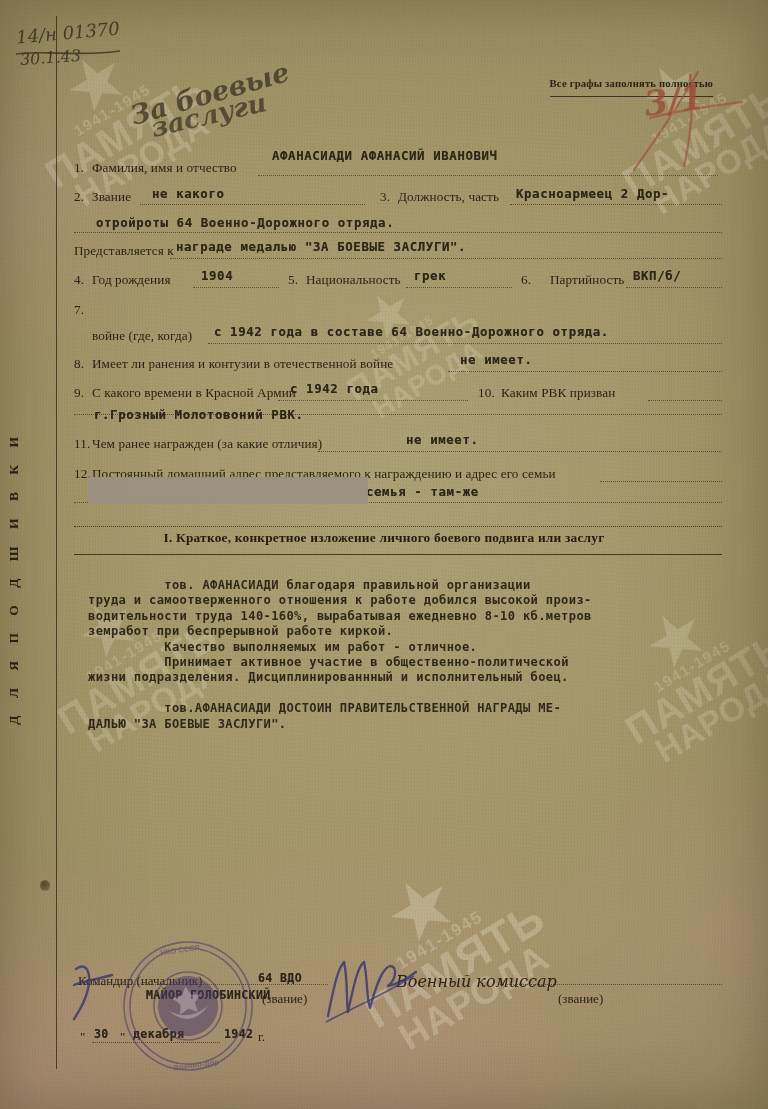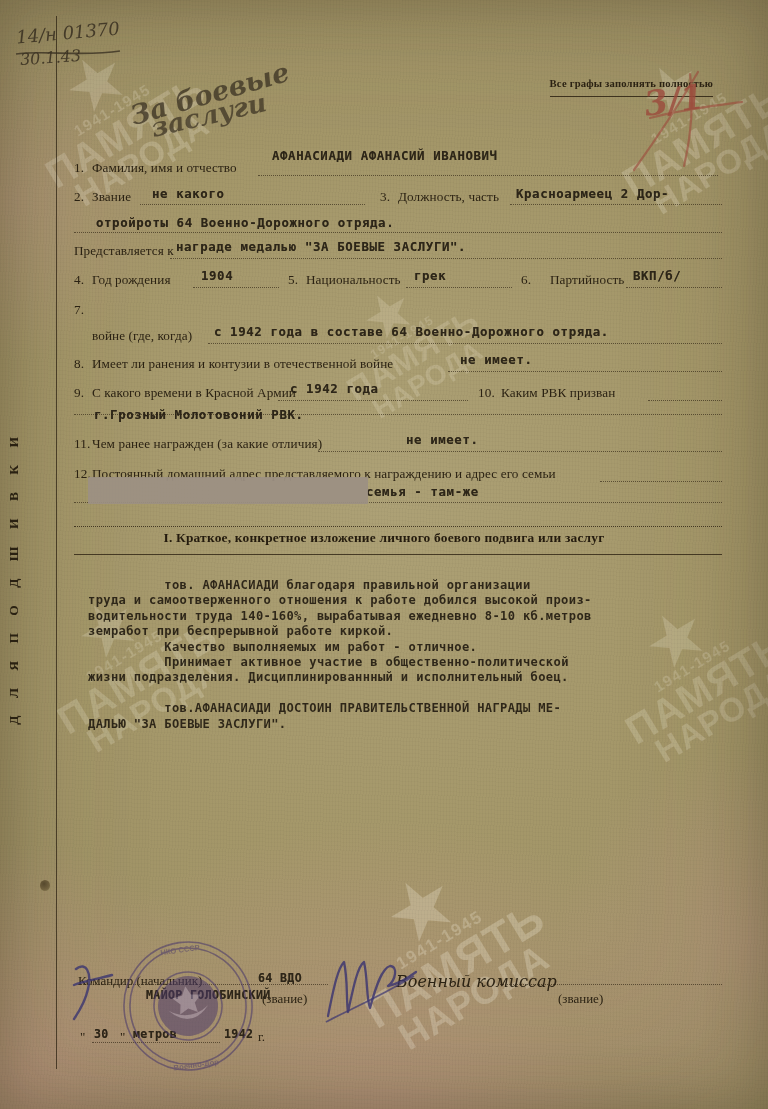--- a/index.html
+++ b/index.html
@@ -309,21 +309,21 @@
     <div class="footline sig-cap" style="left:262px;top:991px;">(звание)</div>
     <div class="dotline" style="left:78px;top:984px;width:250px;"></div>
 
     <div class="footline footscript" style="left:396px;top:972px;">Военный комиссар</div>
     <div class="dotline" style="left:500px;top:984px;width:222px;"></div>
     <div class="footline sig-cap" style="left:558px;top:991px;">(звание)</div>
 
     <div class="footline" style="left:80px;top:1029px;">"</div>
     <div class="tw sm" style="left:94px;top:1027px;">30</div>
     <div class="footline" style="left:120px;top:1029px;">"</div>
-    <div class="tw sm" style="left:133px;top:1027px;">метров</div>
+    <div class="tw sm" style="left:133px;top:1027px;">декабря</div>
     <div class="dotline" style="left:92px;top:1042px;width:128px;"></div>
     <div class="tw sm" style="left:224px;top:1027px;">1942</div>
     <div class="footline" style="left:258px;top:1029px;">г.</div>
   </div>
 
   <div class="redact"></div>
 
   <div class="layer z-ink">
 
     <div class="hw" style="left:16px;top:22px;font-size:18px;transform:rotate(-5deg);">14/н 01370</div>

